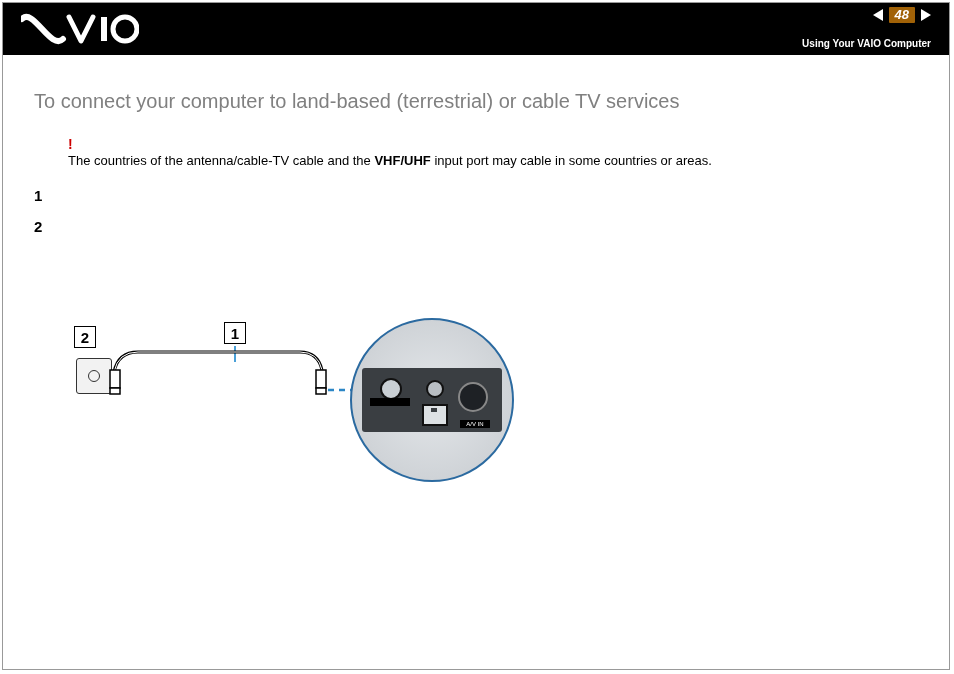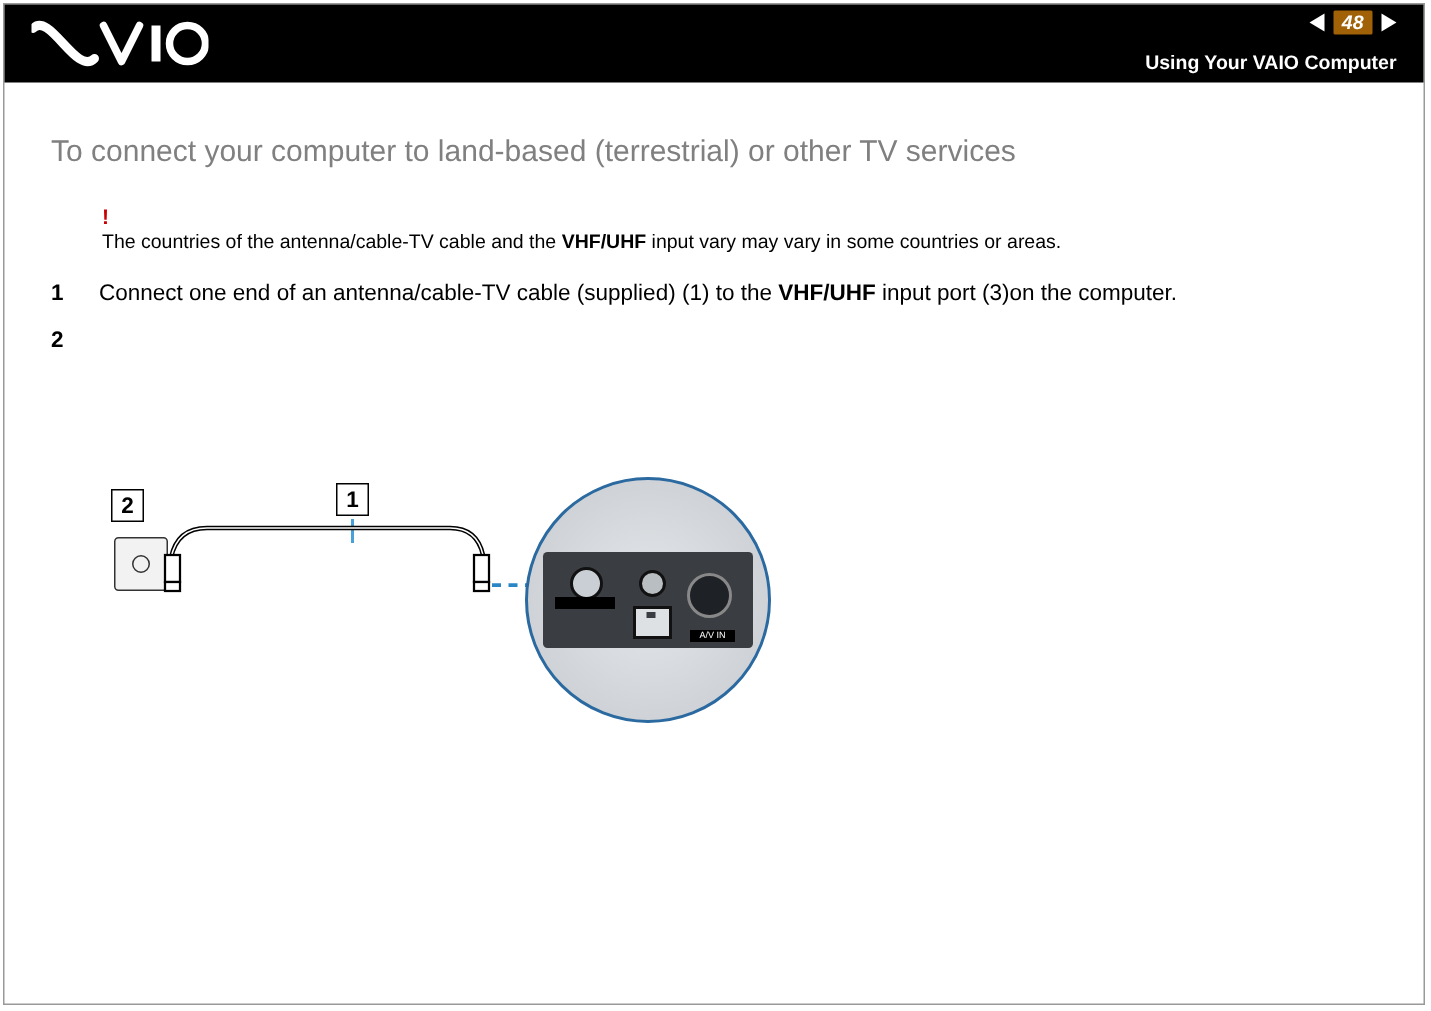--- a/index.html
+++ b/index.html
@@ -34,21 +34,21 @@
   .vaio-logo {
     position: absolute;
     left: 18px;
     top: 10px;
   }
   .vaio-logo svg { display: block; }
   .section-title {
     position: absolute;
     right: 18px;
     bottom: 6px;
-    font-size: 13px;
+    font-size: 10px;
     font-weight: bold;
   }
   .pager {
     position: absolute;
     right: 18px;
     top: 4px;
     display: flex;
     align-items: center;
     gap: 6px;
     font-size: 13px;
@@ -245,33 +245,30 @@
   </div>
   <div class="pager">
     <span class="tri tri-left"></span>
     <span class="pagenum">48</span>
     <span class="tri tri-right"></span>
   </div>
   <div class="section-title">Using Your VAIO Computer</div>
 </div>
 
 <div class="body">
-  <h2 class="subheading">To connect your computer to land-based (terrestrial) or other TV services</h2>
+  <h2 class="subheading">To connect your computer to land-based (terrestrial) or cable TV services</h2>
 
   <div class="warn">
     <span class="bang">!</span>
-    <span>The countries of the antenna/cable-TV cable and the </span><b>VHF/UHF</b><span> input vary may vary in some countries or areas.</span>
+    <span>The countries of the antenna/cable-TV cable and the </span><b>VHF/UHF</b><span> input port may cable in some countries or areas.</span>
   </div>
 
   <div class="steps">
     <div class="step">
       <div class="num">1</div>
-      <div>
-        <span>Connect one end of an antenna/cable-TV cable (supplied) (1) to the </span><span class="bold">VHF/UHF</span><span> input port (3)on the computer.</span>
-      </div>
     </div>
     <div class="step">
       <div class="num">2</div>
     </div>
   </div>
 
   <div class="diagram">
 
     <div class="callout-box" style="left:4px; top:26px;">2</div>
     <div class="wall-outlet"></div>

